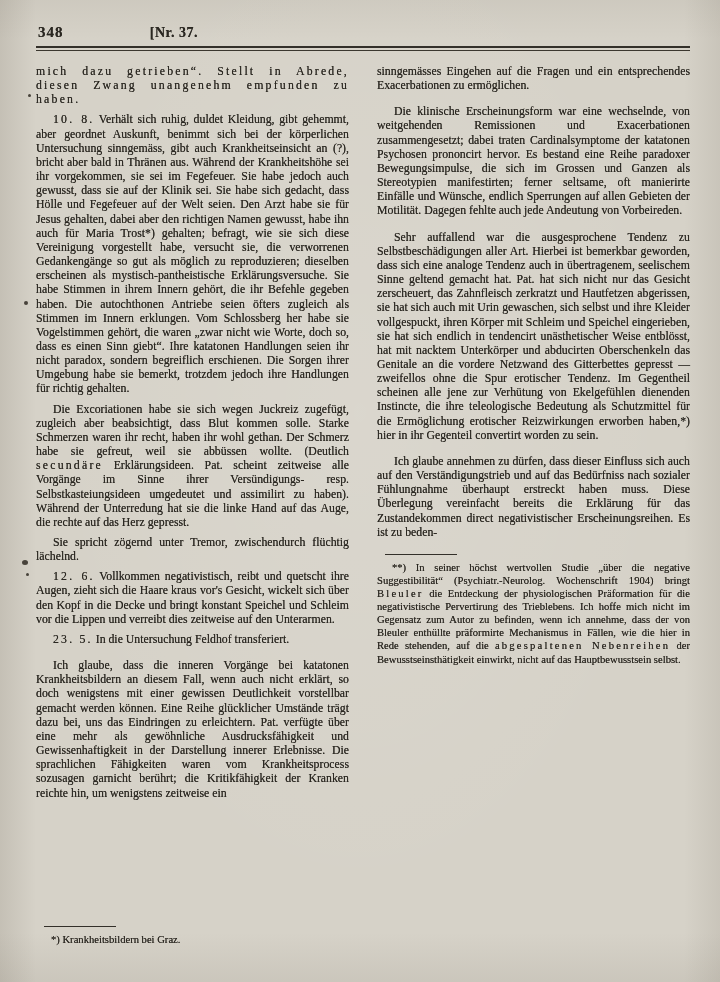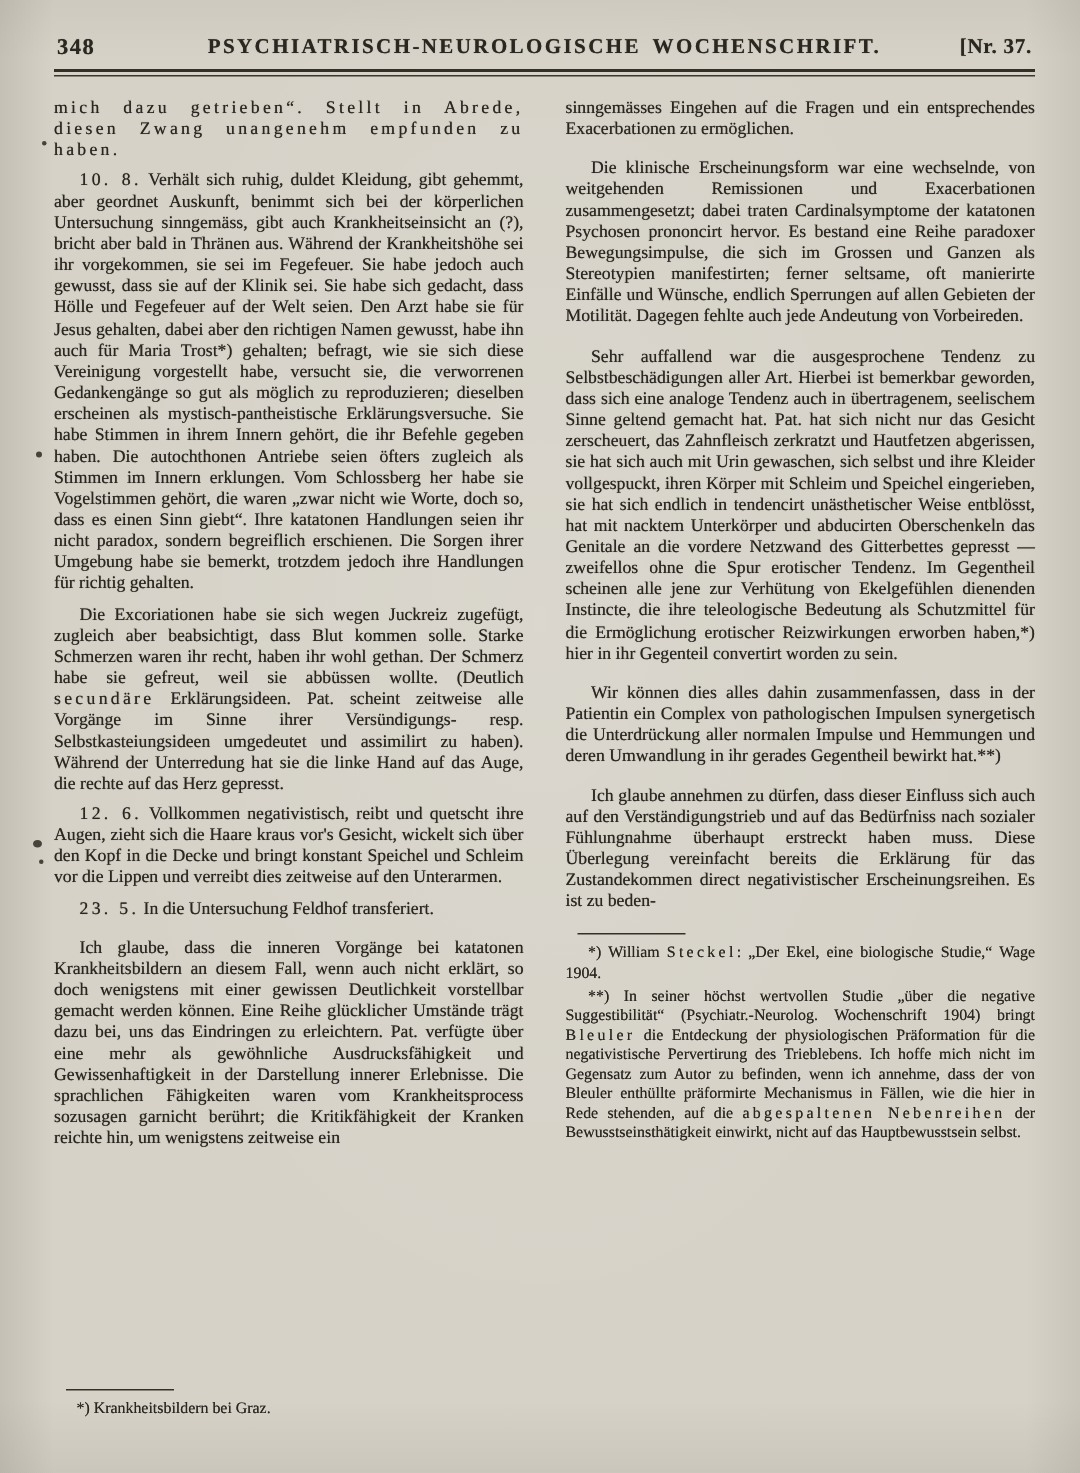--- a/index.html
+++ b/index.html
@@ -12,21 +12,21 @@
       linear-gradient(90deg, rgba(70,60,45,0.12), rgba(0,0,0,0) 5%, rgba(0,0,0,0) 95%, rgba(70,60,45,0.09)),
       linear-gradient(0deg, rgba(70,60,45,0.08), rgba(0,0,0,0) 5%, rgba(0,0,0,0) 96%, rgba(70,60,45,0.06)),
       #d6d2c8;
   }
   .page{
     position:relative;width:720px;height:982px;box-sizing:border-box;
     padding:24px 30px 0 36px;
   }
   .speck{position:absolute;background:#47423a;border-radius:50%;}
   .hdr{
-    display:flex;align-items:flex-start;margin:0 2px 5px 2px;
+    display:flex;align-items:flex-end;margin:0 2px 5px 2px;
     text-shadow:0 0 0.5px rgba(42,39,33,0.75);
   }
   .hdr .pno{width:80px;font-size:15px;letter-spacing:1px;font-weight:bold;}
   .hdr .ttl{flex:1;text-align:center;font-size:14px;font-weight:bold;letter-spacing:1.6px;word-spacing:3px;}
   .hdr .iss{width:80px;text-align:right;font-size:14px;font-weight:bold;letter-spacing:0.5px;}
   .rule{
     height:2px;border-top:2.5px solid #33302a;border-bottom:1px solid #3b372f;
     margin-bottom:13px;
   }
   .cols{display:flex;gap:28px;height:900px;}
@@ -51,54 +51,52 @@
 
 <div class="page">
 
   <div class="speck" style="left:28px;top:94px;width:3px;height:3px;"></div>
   <div class="speck" style="left:24px;top:301px;width:4px;height:4px;"></div>
   <div class="speck" style="left:22px;top:560px;width:6px;height:5px;"></div>
   <div class="speck" style="left:26px;top:573px;width:3px;height:3px;"></div>
 
   <div class="hdr">
     <span class="pno">348</span>
-    <span class="ttl">PSYCHIATRISCH-NEUROLOGISCHE WOCHENSCHRIFT.</span>
     <span class="iss">[Nr. 37.</span>
   </div>
 
   <div class="rule"></div>
 
   <div class="cols">
     <div class="col">
       <div>
           <p class="para"><span class="gesperrt">mich dazu getrieben“.  Stellt in Abrede, diesen Zwang unangenehm empfunden zu haben.</span></p>
           <p class="para indent"><span class="gesperrt">10. 8.</span><span>  Verhält sich ruhig, duldet Kleidung, gibt gehemmt, aber geordnet Auskunft, benimmt sich bei der körperlichen Untersuchung sinngemäss, gibt auch Krankheitseinsicht an (?), bricht aber bald in Thränen aus.  Während der Krankheitshöhe sei ihr vorgekommen, sie sei im Fegefeuer.  Sie habe jedoch auch gewusst, dass sie auf der Klinik sei.  Sie habe sich gedacht, dass Hölle und Fegefeuer auf der Welt seien.  Den Arzt habe sie für Jesus gehalten, dabei aber den richtigen Namen gewusst, habe ihn auch für Maria Trost*) gehalten; befragt, wie sie sich diese Vereinigung vorgestellt habe, versucht sie, die verworrenen Gedankengänge so gut als möglich zu reproduzieren; dieselben erscheinen als mystisch-pantheistische Erklärungsversuche.  Sie habe Stimmen in ihrem Innern gehört, die ihr Befehle gegeben haben.  Die autochthonen Antriebe seien öfters zugleich als Stimmen im Innern erklungen.  Vom Schlossberg her habe sie Vogelstimmen gehört, die waren „zwar nicht wie Worte, doch so, dass es einen Sinn giebt“.  Ihre katatonen Handlungen seien ihr nicht paradox, sondern begreiflich erschienen.  Die Sorgen ihrer Umgebung habe sie bemerkt, trotzdem jedoch ihre Handlungen für richtig gehalten.</span></p>
           <p class="para indent"><span>Die Excoriationen habe sie sich wegen Juckreiz zugefügt, zugleich aber beabsichtigt, dass Blut kommen solle.  Starke Schmerzen waren ihr recht, haben ihr wohl gethan.  Der Schmerz habe sie gefreut, weil sie abbüssen wollte.  (Deutlich </span><span class="gesperrt">secundäre</span><span> Erklärungsideen.  Pat. scheint zeitweise alle Vorgänge im Sinne ihrer Versündigungs- resp. Selbstkasteiungsideen umgedeutet und assimilirt zu haben).  Während der Unterredung hat sie die linke Hand auf das Auge, die rechte auf das Herz gepresst.</span></p>
+          <p class="para indent"><span>Sie spricht zögernd unter Tremor, zwischendurch flüchtig lächelnd.</span></p>
           <p class="para indent"><span class="gesperrt">12. 6.</span><span> Vollkommen negativistisch, reibt und quetscht ihre Augen, zieht sich die Haare kraus vor's Gesicht, wickelt sich über den Kopf in die Decke und bringt konstant Speichel und Schleim vor die Lippen und verreibt dies zeitweise auf den Unterarmen.</span></p>
           <p class="para indent"><span class="gesperrt">23. 5.</span><span>  In die Untersuchung Feldhof transferiert.</span></p>
           <p class="para indent space-before"><span>Ich glaube, dass die inneren Vorgänge bei katatonen Krankheitsbildern an diesem Fall, wenn auch nicht erklärt, so doch wenigstens mit einer gewissen Deutlichkeit vorstellbar gemacht werden können.  Eine Reihe glücklicher Umstände trägt dazu bei, uns das Eindringen zu erleichtern.  Pat. verfügte über eine mehr als gewöhnliche Ausdrucksfähigkeit und Gewissenhaftigkeit in der Darstellung innerer Erlebnisse.  Die sprachlichen Fähigkeiten waren vom Krankheitsprocess sozusagen garnicht berührt; die Kritikfähigkeit der Kranken reichte hin, um wenigstens zeitweise ein</span></p>
         </div>
       <div class="fnblock bottom">
         <div class="fn-rule"></div>
         <div>
             <p class="footnote"><span>*) Krankheitsbildern bei Graz.</span></p>
           </div>
       </div>
     </div>
     <div class="col">
       <div>
           <p class="para"><span>sinngemässes Eingehen auf die Fragen und ein entsprechendes Exacerbationen zu ermöglichen.</span></p>
           <p class="para indent space-before"><span>Die klinische Erscheinungsform war eine wechselnde, von weitgehenden Remissionen und Exacerbationen zusammengesetzt; dabei traten Cardinalsymptome der katatonen Psychosen prononcirt hervor.  Es bestand eine Reihe paradoxer Bewegungsimpulse, die sich im Grossen und Ganzen als Stereotypien manifestirten; ferner seltsame, oft manierirte Einfälle und Wünsche, endlich Sperrungen auf allen Gebieten der Motilität.  Dagegen fehlte auch jede Andeutung von Vorbeireden.</span></p>
           <p class="para indent space-before"><span>Sehr auffallend war die ausgesprochene Tendenz zu Selbstbeschädigungen aller Art.  Hierbei ist bemerkbar geworden, dass sich eine analoge Tendenz auch in übertragenem, seelischem Sinne geltend gemacht hat.  Pat. hat sich nicht nur das Gesicht zerscheuert, das Zahnfleisch zerkratzt und Hautfetzen abgerissen, sie hat sich auch mit Urin gewaschen, sich selbst und ihre Kleider vollgespuckt, ihren Körper mit Schleim und Speichel eingerieben, sie hat sich endlich in tendencirt unästhetischer Weise entblösst, hat mit nacktem Unterkörper und abducirten Oberschenkeln das Genitale an die vordere Netzwand des Gitterbettes gepresst — zweifellos ohne die Spur erotischer Tendenz.  Im Gegentheil scheinen alle jene zur Verhütung von Ekelgefühlen dienenden Instincte, die ihre teleologische Bedeutung als Schutzmittel für die Ermöglichung erotischer Reizwirkungen erworben haben,*) hier in ihr Gegenteil convertirt worden zu sein.</span></p>
-          <p class="para indent space-before"><span>Wir können dies alles dahin zusammenfassen, dass in der Patientin ein Complex von pathologischen Impulsen synergetisch die Unterdrückung aller normalen Impulse und Hemmungen und deren Umwandlung in ihr gerades Gegentheil bewirkt hat.**)</span></p>
           <p class="para indent space-before"><span>Ich glaube annehmen zu dürfen, dass dieser Einfluss sich auch auf den Verständigungstrieb und auf das Bedürfniss nach sozialer Fühlungnahme überhaupt erstreckt haben muss.  Diese Überlegung vereinfacht bereits die Erklärung für das Zustandekommen direct negativistischer Erscheinungsreihen.  Es ist zu beden-</span></p>
         </div>
       <div class="fnblock">
         <div class="fn-rule"></div>
         <div>
-            <p class="footnote"><span>*) William </span><span class="gesperrt">Steckel</span><span>: „Der Ekel, eine biologische Studie,“ Wage 1904.</span></p>
             <p class="footnote"><span>**) In seiner höchst wertvollen Studie „über die negative Suggestibilität“ (Psychiatr.-Neurolog. Wochenschrift 1904) bringt </span><span class="gesperrt">Bleuler</span><span> die Entdeckung der physiologischen Präformation für die negativistische Pervertirung des Trieblebens. Ich hoffe mich nicht im Gegensatz zum Autor zu befinden, wenn ich annehme, dass der von Bleuler enthüllte präformirte Mechanismus in Fällen, wie die hier in Rede stehenden, auf die </span><span class="gesperrt">abgespaltenen Nebenreihen</span><span> der Bewusstseinsthätigkeit einwirkt, nicht auf das Hauptbewusstsein selbst.</span></p>
           </div>
       </div>
     </div>
   </div>
 
 </div>
 
 </body></html>

